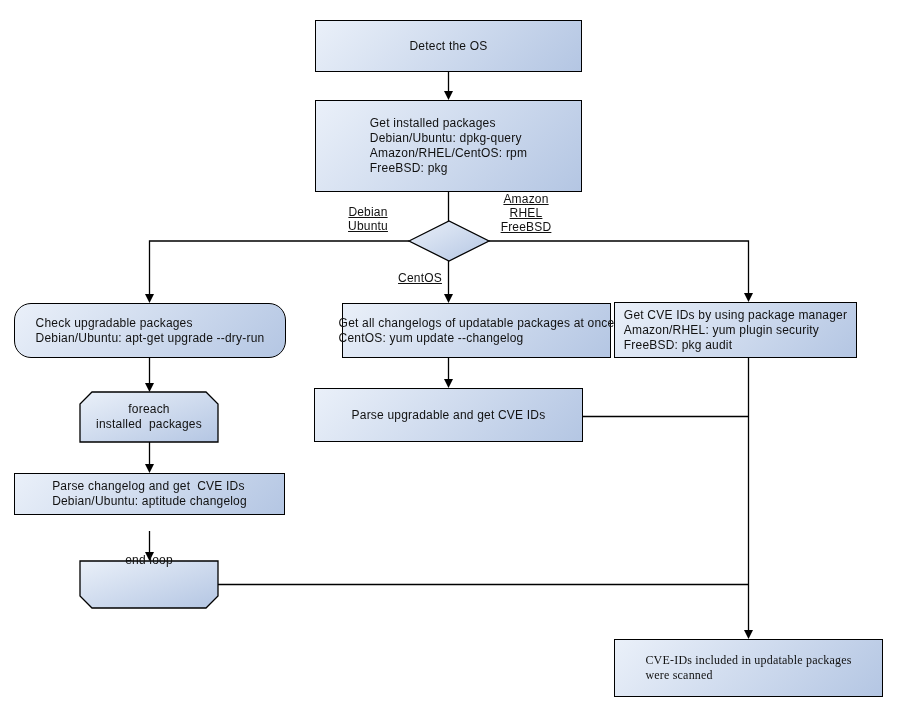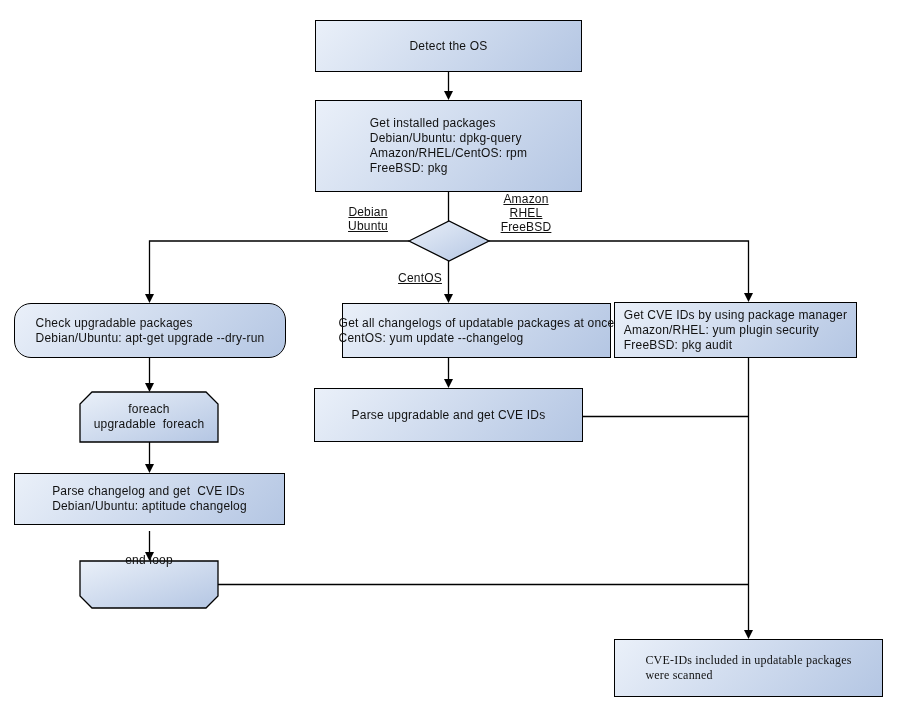--- a/index.html
+++ b/index.html
@@ -50,21 +50,21 @@
     line-height: 14px;
     letter-spacing: 0.2px;
     text-decoration: underline;
   }
   
   #n-detect        { left:315px; top:20px;  width:267px; height:52px; }
   #n-installed     { left:315px; top:100px; width:267px; height:92px; }
   #n-check         { left:14px;  top:303px; width:272px; height:55px;border-radius:17px; }
   #n-changelogs    { left:314px; top:303px; width:269px; height:55px;margin-left:28px; }
   #n-cveids        { left:614px; top:302px; width:243px; height:56px; }
-  #n-parse-left    { left:14px;  top:473px; width:271px; height:52px; }
+  #n-parse-left    { left:14px;  top:473px; width:271px; height:42px; }
   #n-parse-mid     { left:314px; top:388px; width:269px; height:54px; }
   #n-final         { left:614px; top:639px; width:269px; height:58px;font-family:Liberation Serif, serif; }
   #t-foreach       { left:80px;  top:392px; width:138px; height:50px; }
   #t-endloop       { left:80px;  top:537px; width:138px; height:47px; }
   #l-debian        { left:336px; top:205px; width:64px; }
   #l-amazon        { left:494px; top:192px; width:64px; }
   #l-centos        { left:394px; top:271px; width:52px; }
 </style>
 </head>
 <body>
@@ -133,21 +133,21 @@
 Debian/Ubuntu: apt-get upgrade --dry-run</div>
 
   <div id="n-changelogs" class="node">Get all changelogs of updatable packages at once
 CentOS: yum update --changelog</div>
 
   <div id="n-cveids" class="node">Get CVE IDs by using package manager
 Amazon/RHEL: yum plugin security
 FreeBSD: pkg audit</div>
 
   <div id="t-foreach" class="shape-text">foreach
-upgradable  foreach</div>
+installed  packages</div>
 
   <div id="n-parse-left" class="node">Parse changelog and get  CVE IDs
 Debian/Ubuntu: aptitude changelog</div>
 
   <div id="t-endloop" class="shape-text">end loop</div>
 
   <div id="n-parse-mid" class="node">Parse upgradable and get CVE IDs</div>
 
   <div id="n-final" class="node">CVE-IDs included in updatable packages
 were scanned</div>

